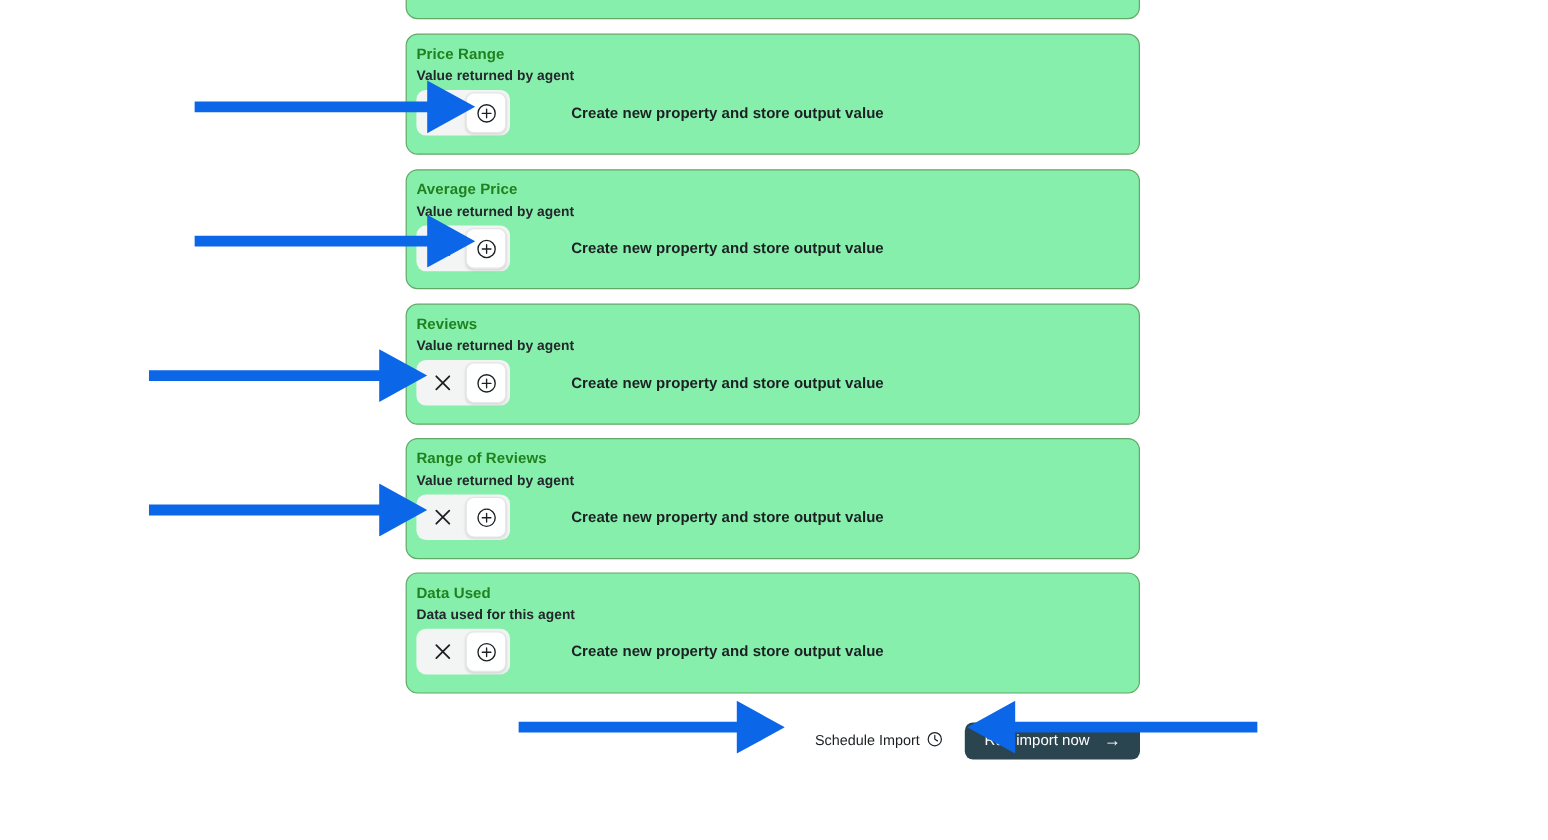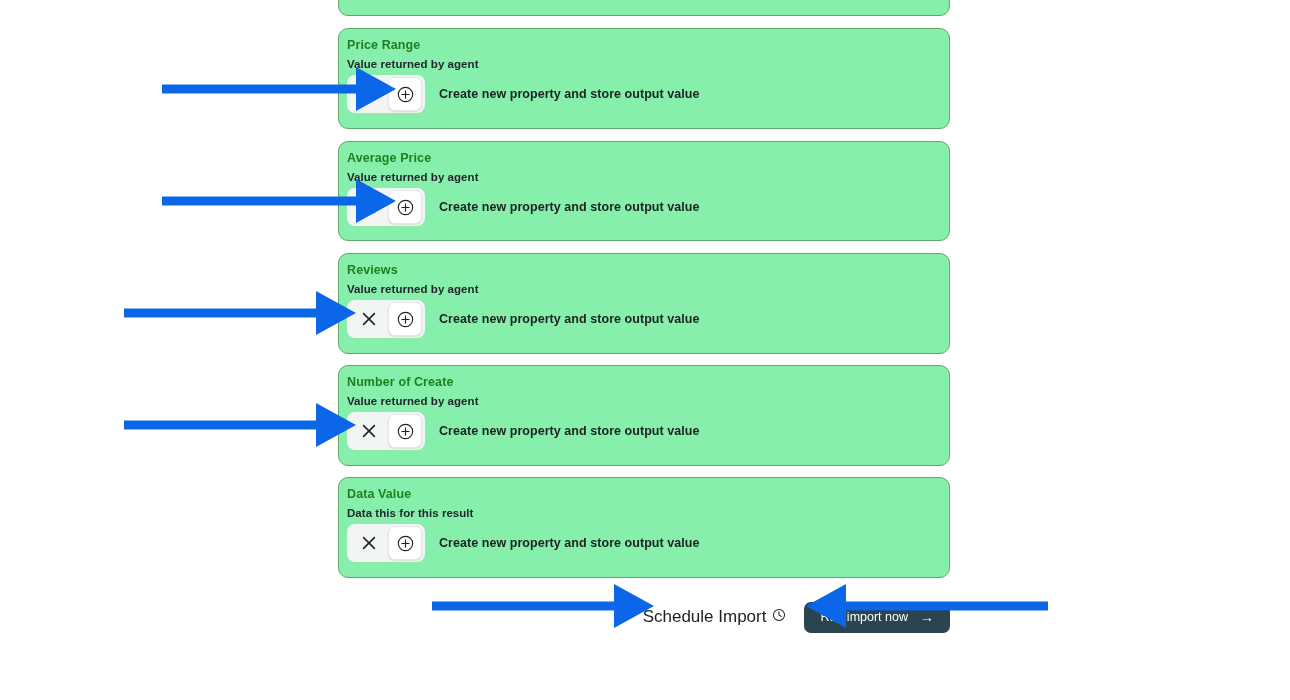--- a/index.html
+++ b/index.html
@@ -48,20 +48,21 @@
     color: #23272b;
     letter-spacing: .05px;
   }
 
   .ctrl-row {
     position: absolute;
     left: 8px;
     top: 46px;
     display: flex;
     align-items: center;
+    gap: 37px;
   }
 
   .ctrl-pill {
     display: flex;
     align-items: center;
     background: #f2f5f4;
     border-radius: 8px;
     height: 38px;
     padding: 0 3px;
   }
@@ -110,21 +111,21 @@
     height: 42px;
     display: flex;
     align-items: center;
     justify-content: flex-end;
   }
 
   #schedule-import {
     display: flex;
     align-items: center;
     gap: 6px;
-    font-size: 17px;
+    font-size: 12px;
     color: #1c2023;
     margin-right: 18px;
     white-space: nowrap;
     cursor: pointer;
   }
 
   #run-import-btn {
     display: flex;
     align-items: center;
     gap: 12px;
@@ -209,42 +210,42 @@
               <svg width="17" height="17" viewBox="0 0 18 18">
                 <circle cx="9" cy="9" r="7.6" fill="none" stroke="#1c2023" stroke-width="1.2"></circle>
                 <path d="M9 5.2V12.8 M5.2 9H12.8" stroke="#1c2023" stroke-width="1.2" stroke-linecap="round"></path>
               </svg>
             </div>
           </div>
           <div class="ctrl-label">Create new property and store output value</div>
         </div>
       </div>
       <div class="card" style="top: 365px; height: 101px;">
-        <div class="card-title">Number of Create</div>
+        <div class="card-title">Range of Reviews</div>
         <div class="card-sub">Value returned by agent</div>
         <div class="ctrl-row">
           <div class="ctrl-pill">
             <div class="x-btn">
               <svg width="14" height="14" viewBox="0 0 14 14">
                 <path d="M1.6 1.6 L12.4 12.4 M12.4 1.6 L1.6 12.4" stroke="#1c2023" stroke-width="1.5" stroke-linecap="round"></path>
               </svg>
             </div>
             <div class="plus-btn">
               <svg width="17" height="17" viewBox="0 0 18 18">
                 <circle cx="9" cy="9" r="7.6" fill="none" stroke="#1c2023" stroke-width="1.2"></circle>
                 <path d="M9 5.2V12.8 M5.2 9H12.8" stroke="#1c2023" stroke-width="1.2" stroke-linecap="round"></path>
               </svg>
             </div>
           </div>
           <div class="ctrl-label">Create new property and store output value</div>
         </div>
       </div>
       <div class="card" style="top: 477px; height: 101px;">
-        <div class="card-title">Data Value</div>
-        <div class="card-sub">Data this for this result</div>
+        <div class="card-title">Data Used</div>
+        <div class="card-sub">Data used for this agent</div>
         <div class="ctrl-row">
           <div class="ctrl-pill">
             <div class="x-btn">
               <svg width="14" height="14" viewBox="0 0 14 14">
                 <path d="M1.6 1.6 L12.4 12.4 M12.4 1.6 L1.6 12.4" stroke="#1c2023" stroke-width="1.5" stroke-linecap="round"></path>
               </svg>
             </div>
             <div class="plus-btn">
               <svg width="17" height="17" viewBox="0 0 18 18">
                 <circle cx="9" cy="9" r="7.6" fill="none" stroke="#1c2023" stroke-width="1.2"></circle>

